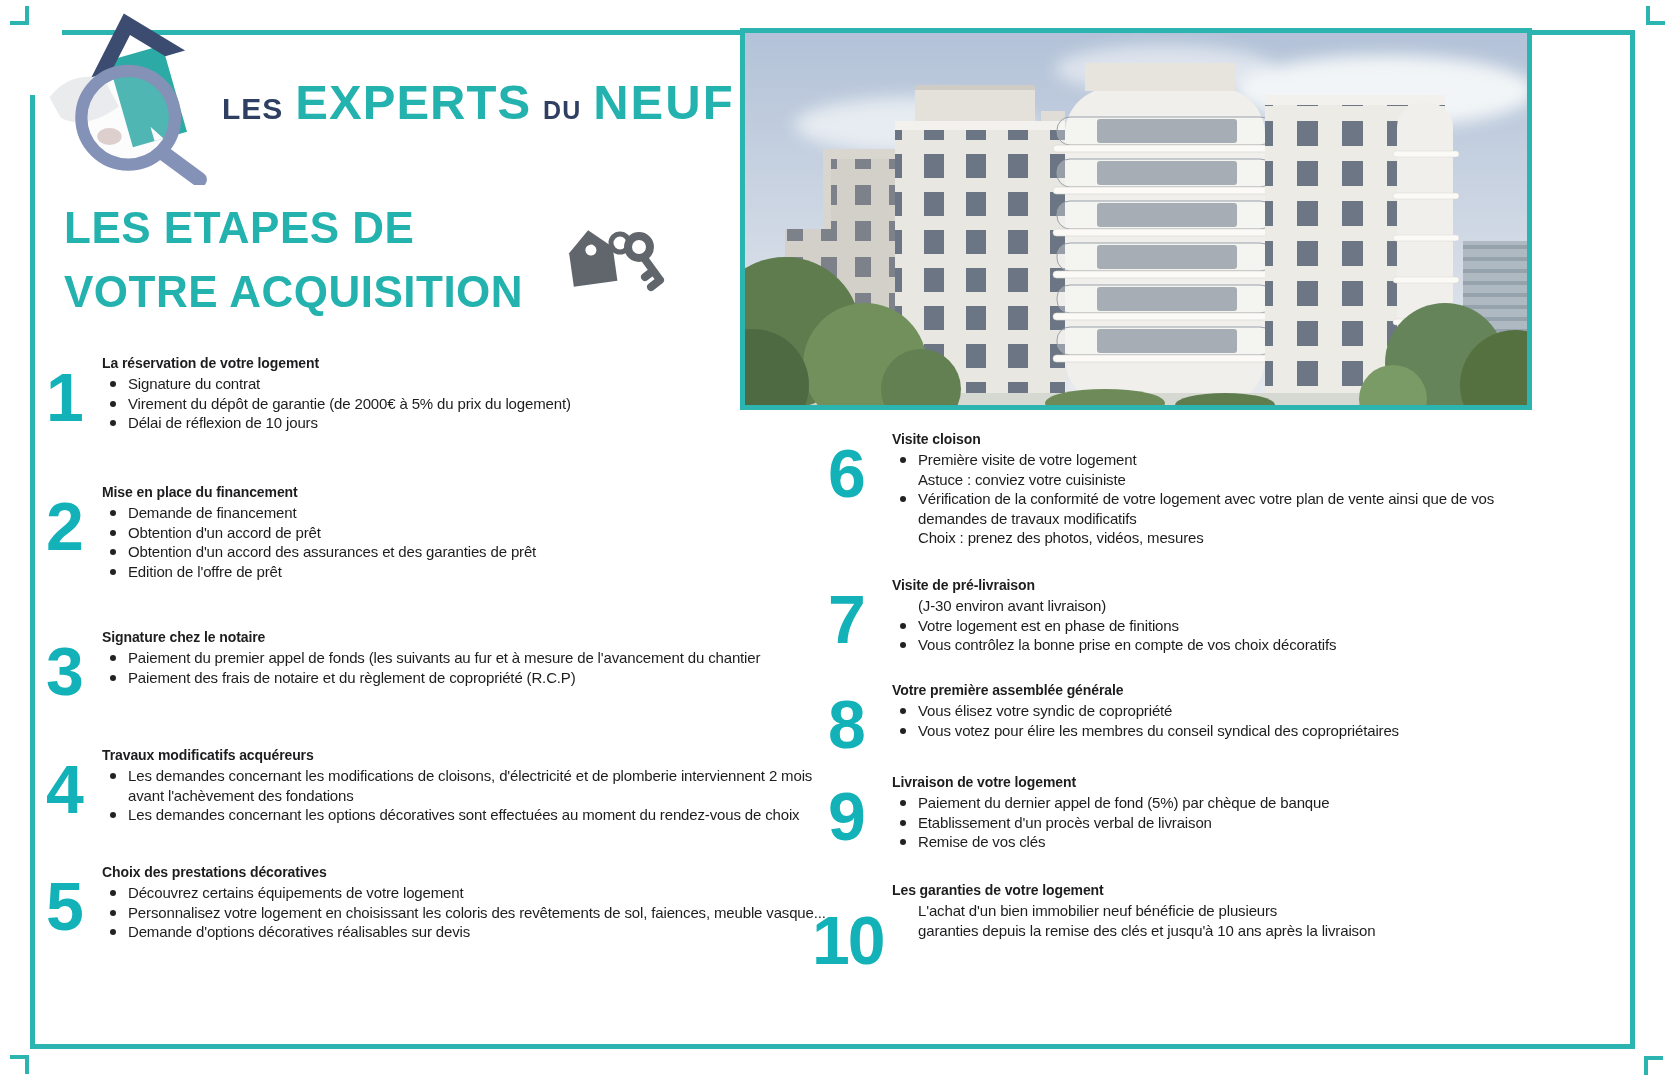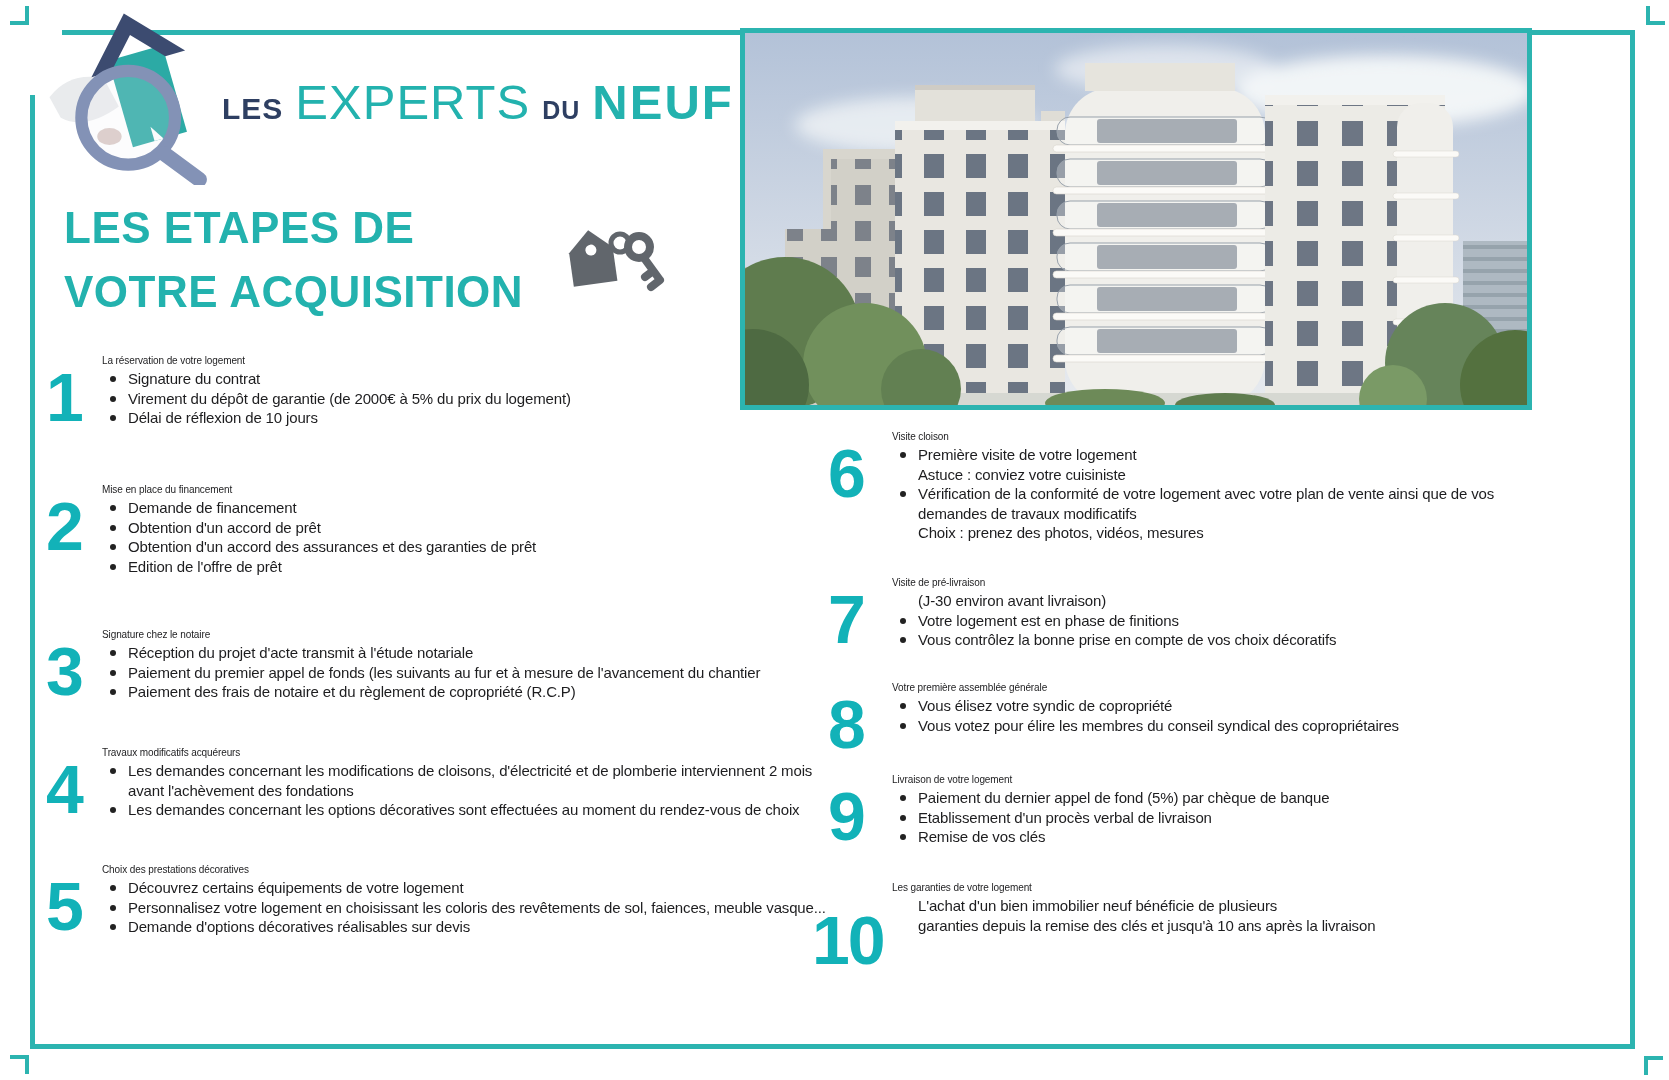--- a/index.html
+++ b/index.html
@@ -17,21 +17,21 @@
   .mark{position:absolute;width:15px;height:15px;border:0 solid var(--frame,#2cb4b0);}
   .mark-tl{left:10px;top:6px;border-right-width:4px;border-bottom-width:4px;}
   .mark-tr{left:1646px;top:6px;border-left-width:4px;border-bottom-width:4px;}
   .mark-bl{left:10px;top:1055px;border-right-width:4px;border-top-width:4px;}
   .mark-br{left:1644px;top:1056px;border-left-width:4px;border-top-width:4px;}
 
   
   .logo-art{position:absolute;left:42px;top:0px;width:178px;height:185px;}
   .brand-row{position:absolute;left:222px;top:74px;display:flex;align-items:baseline;gap:12px;white-space:nowrap;}
   .brand-les{font-size:30px;font-weight:700;color:var(--navy,#2e3f62);letter-spacing:1px;}
-  .brand-experts{font-size:49px;font-weight:400;color:var(--teal,#23b2ae);letter-spacing:1px;}
+  .brand-experts{font-size:49px;font-weight:700;color:var(--teal,#23b2ae);letter-spacing:1px;}
   .brand-du{font-size:25px;font-weight:700;color:var(--navy,#2e3f62);letter-spacing:1px;}
   .brand-neuf{font-size:49px;font-weight:700;color:var(--teal,#23b2ae);letter-spacing:2px;}
 
   .title{position:absolute;left:64px;top:196px;margin:0;font-size:44px;line-height:64px;
          font-weight:700;color:var(--teal,#23b2ae);letter-spacing:.5px;}
 
   .keys-art{position:absolute;left:558px;top:218px;width:112px;height:84px;}
 
   
   .photo{position:absolute;left:740px;top:28px;width:792px;height:382px;
@@ -40,21 +40,21 @@
 
   
   .col{position:absolute;top:0;height:1080px;}
   #col-left{left:46px;width:780px;}
   #col-right{left:828px;width:690px;}
   .step{position:absolute;left:0;right:0;}
   .step-number{position:absolute;left:0;top:8px;font-size:68px;line-height:1;font-weight:700;
                color:var(--number,#12b2b8);letter-spacing:-2px;}
   .step-content{margin-left:56px;}
   #col-right .step-content{margin-left:64px;}
-  .step-heading{font-size:10px;font-weight:400;margin-bottom:3px;letter-spacing:-.1px;}
+  .step-heading{font-size:14px;font-weight:700;margin-bottom:3px;letter-spacing:-.1px;}
   .item{display:flex;gap:12px;font-size:15px;line-height:19.5px;letter-spacing:-.15px;}
   .dot{flex:none;width:6px;height:6px;border-radius:50%;background:#222;margin-top:7px;margin-left:8px;}
   .dot.hide{visibility:hidden;}
 </style>
 </head>
 <body>
 
 <div class="page">
 
   <div class="bar bar-top"></div>
@@ -267,24 +267,20 @@
           </div>
     </div>
   </div>
       <div class="step" style="top: 629px;">
     <div class="step-number">3</div>
     <div class="step-content">
       <div class="step-heading">Signature chez le notaire</div>
       <div class="step-items">
             <div class="item">
               <span class="dot"></span>
-              <span class="txt">Réception du projet d'acte transmit à l'étude notariale</span>
-            </div>
-            <div class="item">
-              <span class="dot"></span>
               <span class="txt">Paiement du premier appel de fonds (les suivants au fur et à mesure de l'avancement du chantier</span>
             </div>
             <div class="item">
               <span class="dot"></span>
               <span class="txt">Paiement des frais de notaire et du règlement de copropriété (R.C.P)</span>
             </div>
           </div>
     </div>
   </div>
       <div class="step" style="top: 747px;">

